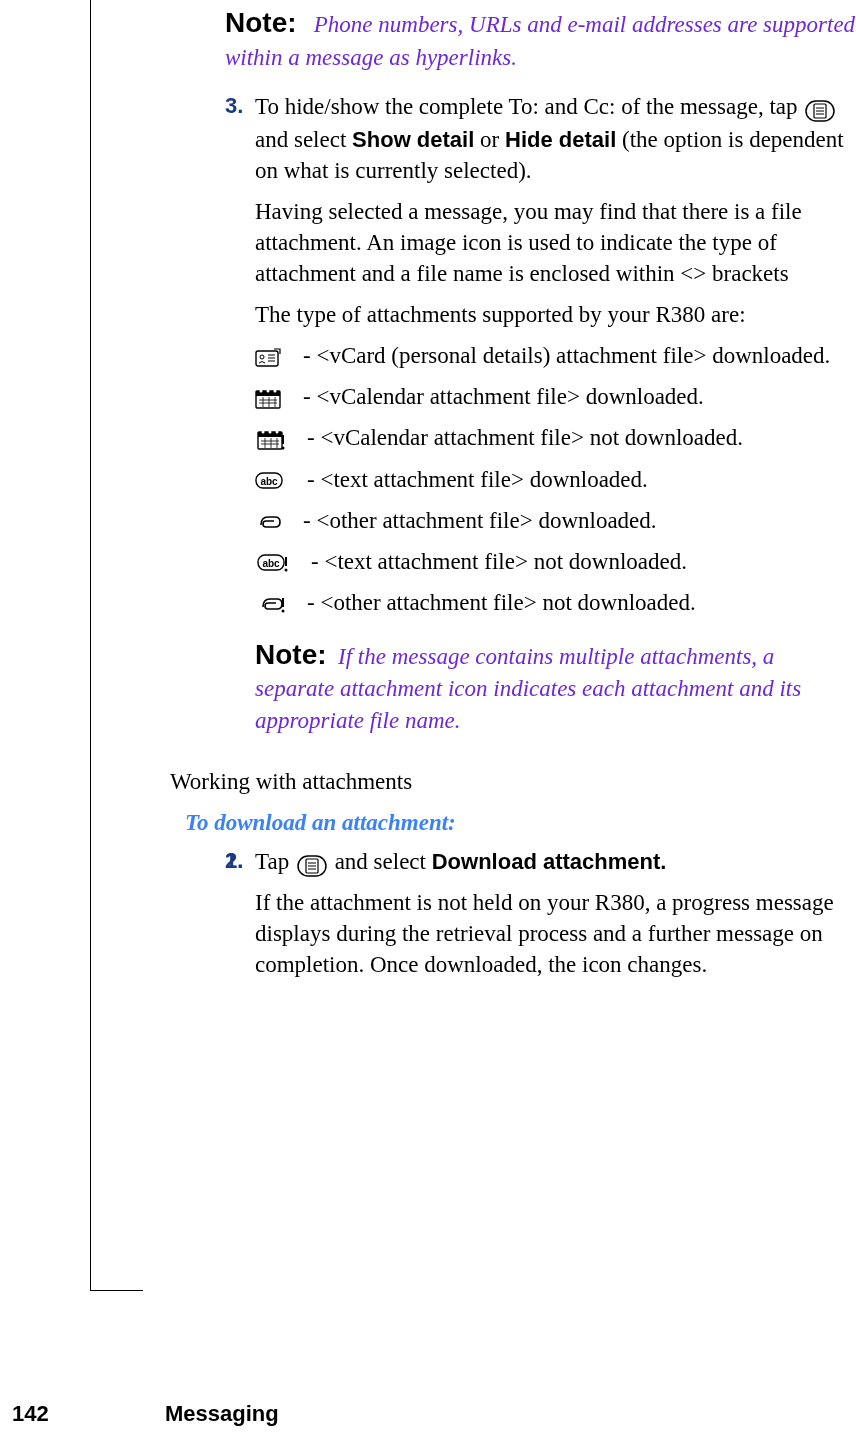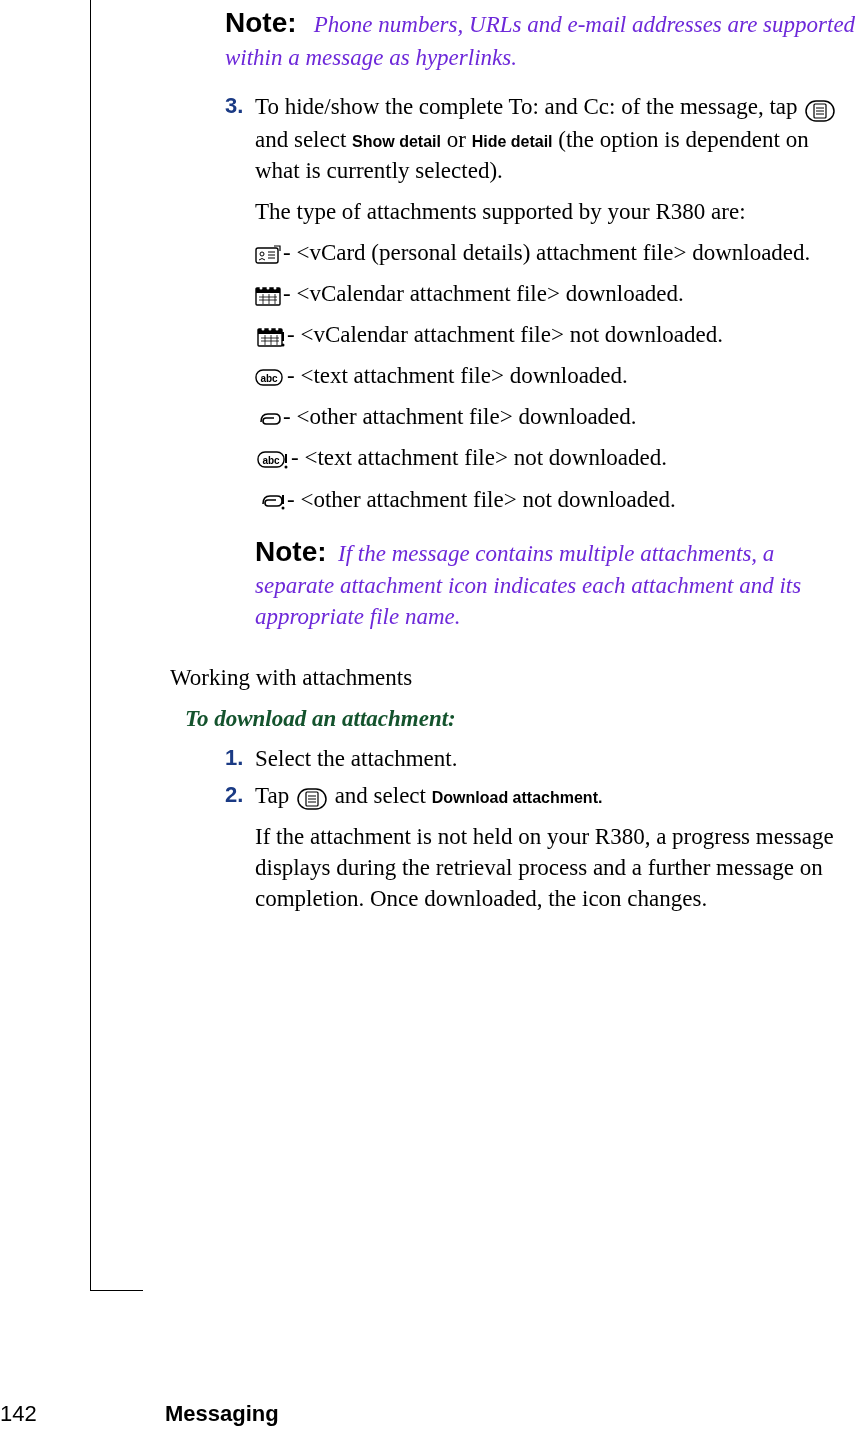--- a/index.html
+++ b/index.html
@@ -58,65 +58,66 @@
     padding-left: 30px;
   }
   .step .step-num {
     position: absolute;
     left: 0;
     top: 0;
   }
   .sans-bold {
     font-family: Arial, Helvetica, sans-serif;
     font-weight: bold;
-    font-size: 16px;
+    font-size: 22px;
   }
   .para { margin-top: 10px; margin-bottom: 10px; }
   .icon-row {
     margin-top: 10px;
     margin-bottom: 8px;
     padding-left: 0px;
     display: flex;
     align-items: flex-start;
-    gap: 0;
+    gap: 20px;
   }
   .icon-row .txt { flex: 1; }
   .inline-icon {
     display: inline-block;
     vertical-align: middle;
     margin: 0 2px;
   }
   .heading4 {
     font-weight: normal;
     font-size: 23px;
     margin-top: 30px;
     margin-bottom: 10px;
     margin-left: -55px;
   }
   .subhead {
     font-style: italic;
     font-weight: bold;
-    color: #14532d;
+    color: #3b82f6;
     font-size: 23px;
     margin-top: 9px;
     margin-bottom: 8px;
     margin-left: -40px;
   }
   .footer {
     position: absolute;
     left: 0;
     bottom: 38px;
     width: 100%;
     font-family: Arial, Helvetica, sans-serif;
   }
   .page-num {
     position: absolute;
     left: 0px;
-    font-weight: normal;
-    font-size: 22px;
+    font-weight: bold;
+    font-size: 22px;
+    padding-left: 12px;
   }
   .footer-title {
     position: absolute;
     left: 165px;
     font-weight: bold;
     font-size: 22px;
   }
   
   svg { vertical-align: middle; }
 </style>
@@ -199,20 +200,21 @@
         <span>To hide/show the complete To: and Cc: of the message, tap </span>
         <span class="inline-icon"><svg width="30" height="22">
               <use href="#menukey"></use>
             </svg></span>
         <span> and select </span>
         <span class="sans-bold">Show detail</span>
         <span> or </span>
         <span class="sans-bold">Hide detail</span>
         <span> (the option is dependent on what is currently selected).</span>
 
+        <div class="para">Having selected a message, you may find that there is a file attachment. An image icon is used to indicate the type of attachment and a file name is enclosed within &lt;&gt; brackets</div>
         <div class="para">The type of attachments supported by your R380 are:</div>
 
         <div class="icon-row">
           <span><svg width="28" height="22">
                 <use href="#vcard"></use>
               </svg></span>
           <span class="txt"> - &lt;vCard (personal details) attachment file&gt; downloaded.</span>
         </div>
         <div class="icon-row">
           <span><svg width="28" height="22">
@@ -256,21 +258,20 @@
           &nbsp;<span class="note-text">If the message contains multiple attachments, a separate attachment icon indicates each attachment and its appropriate file name.</span>
         </div>
       </div>
 
       <div class="heading4">Working with attachments</div>
 
       <div class="subhead">To download an attachment:</div>
 
       <div class="step">
         <span class="step-num">1.</span>
-        <span>Select the attachment.</span>
       </div>
 
       <div class="step">
         <span class="step-num">2.</span>
         <span>Tap </span>
         <span class="inline-icon"><svg width="30" height="22">
               <use href="#menukey"></use>
             </svg></span>
         <span> and select </span>
         <span class="sans-bold">Download attachment.</span>

